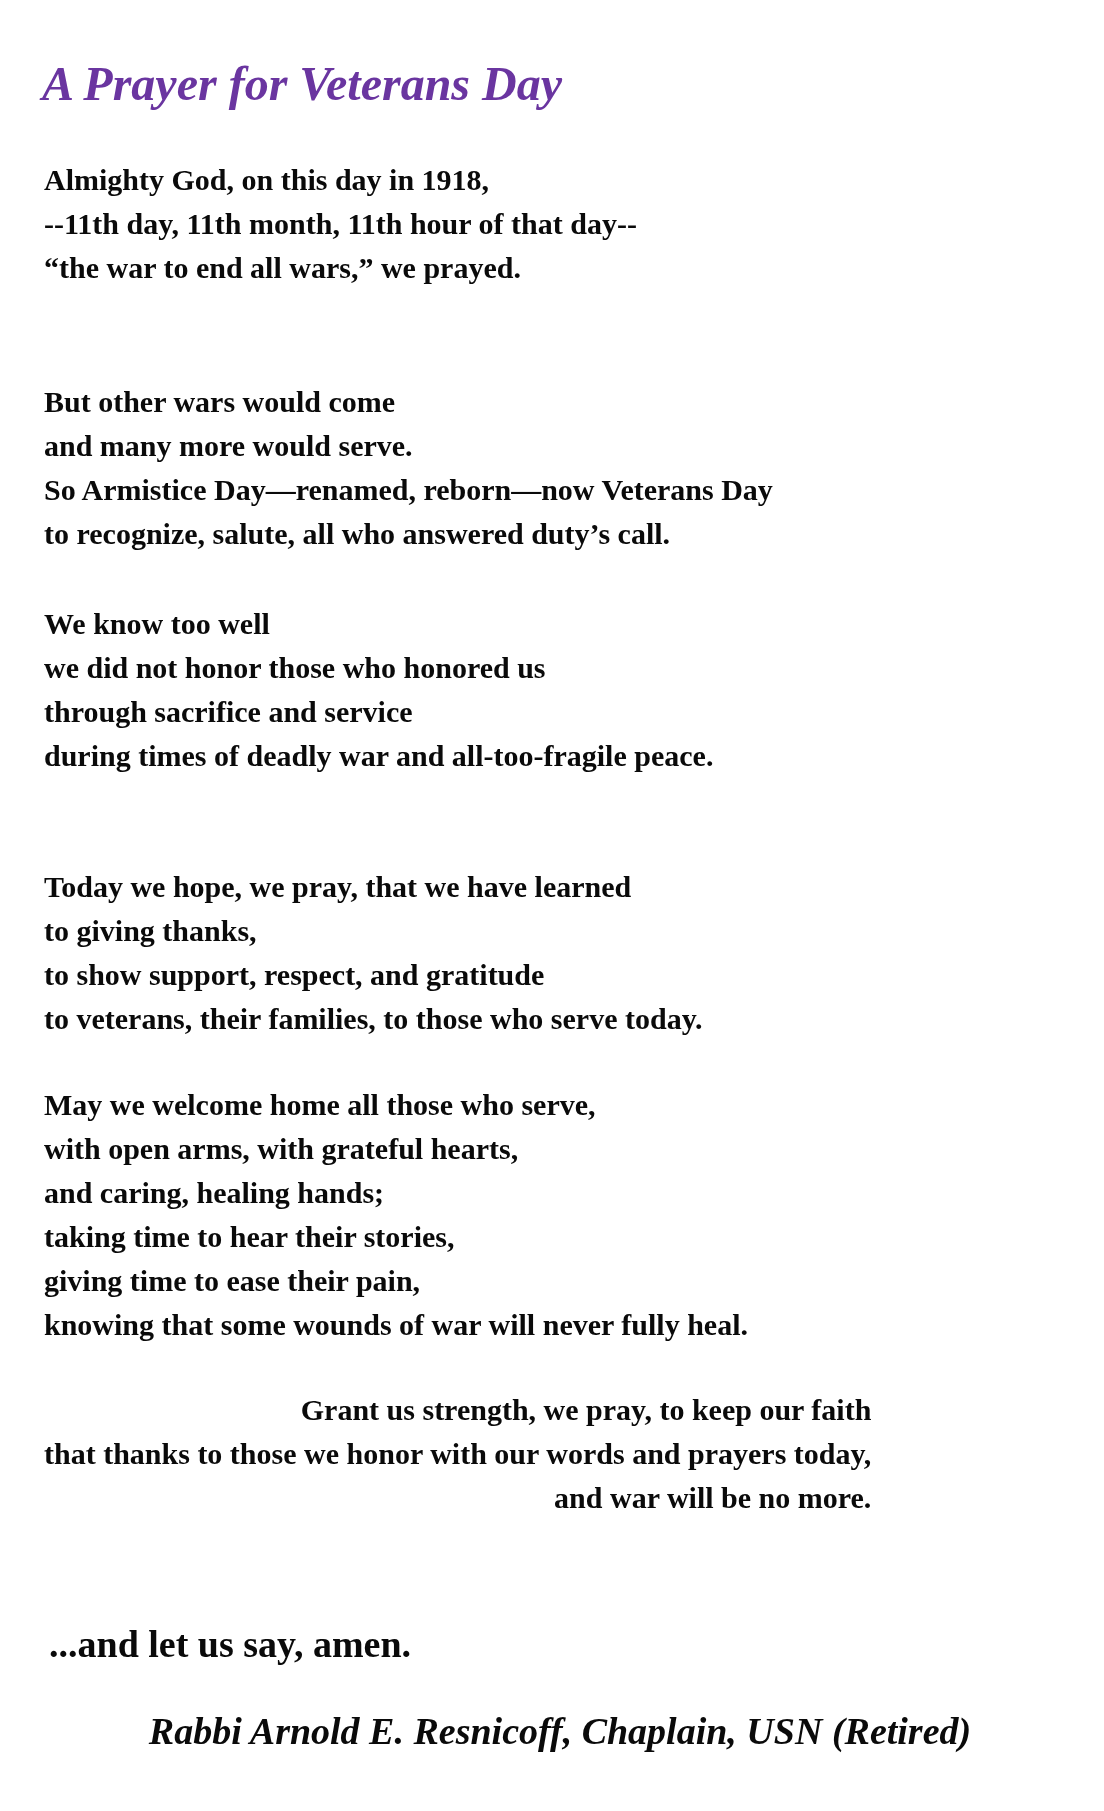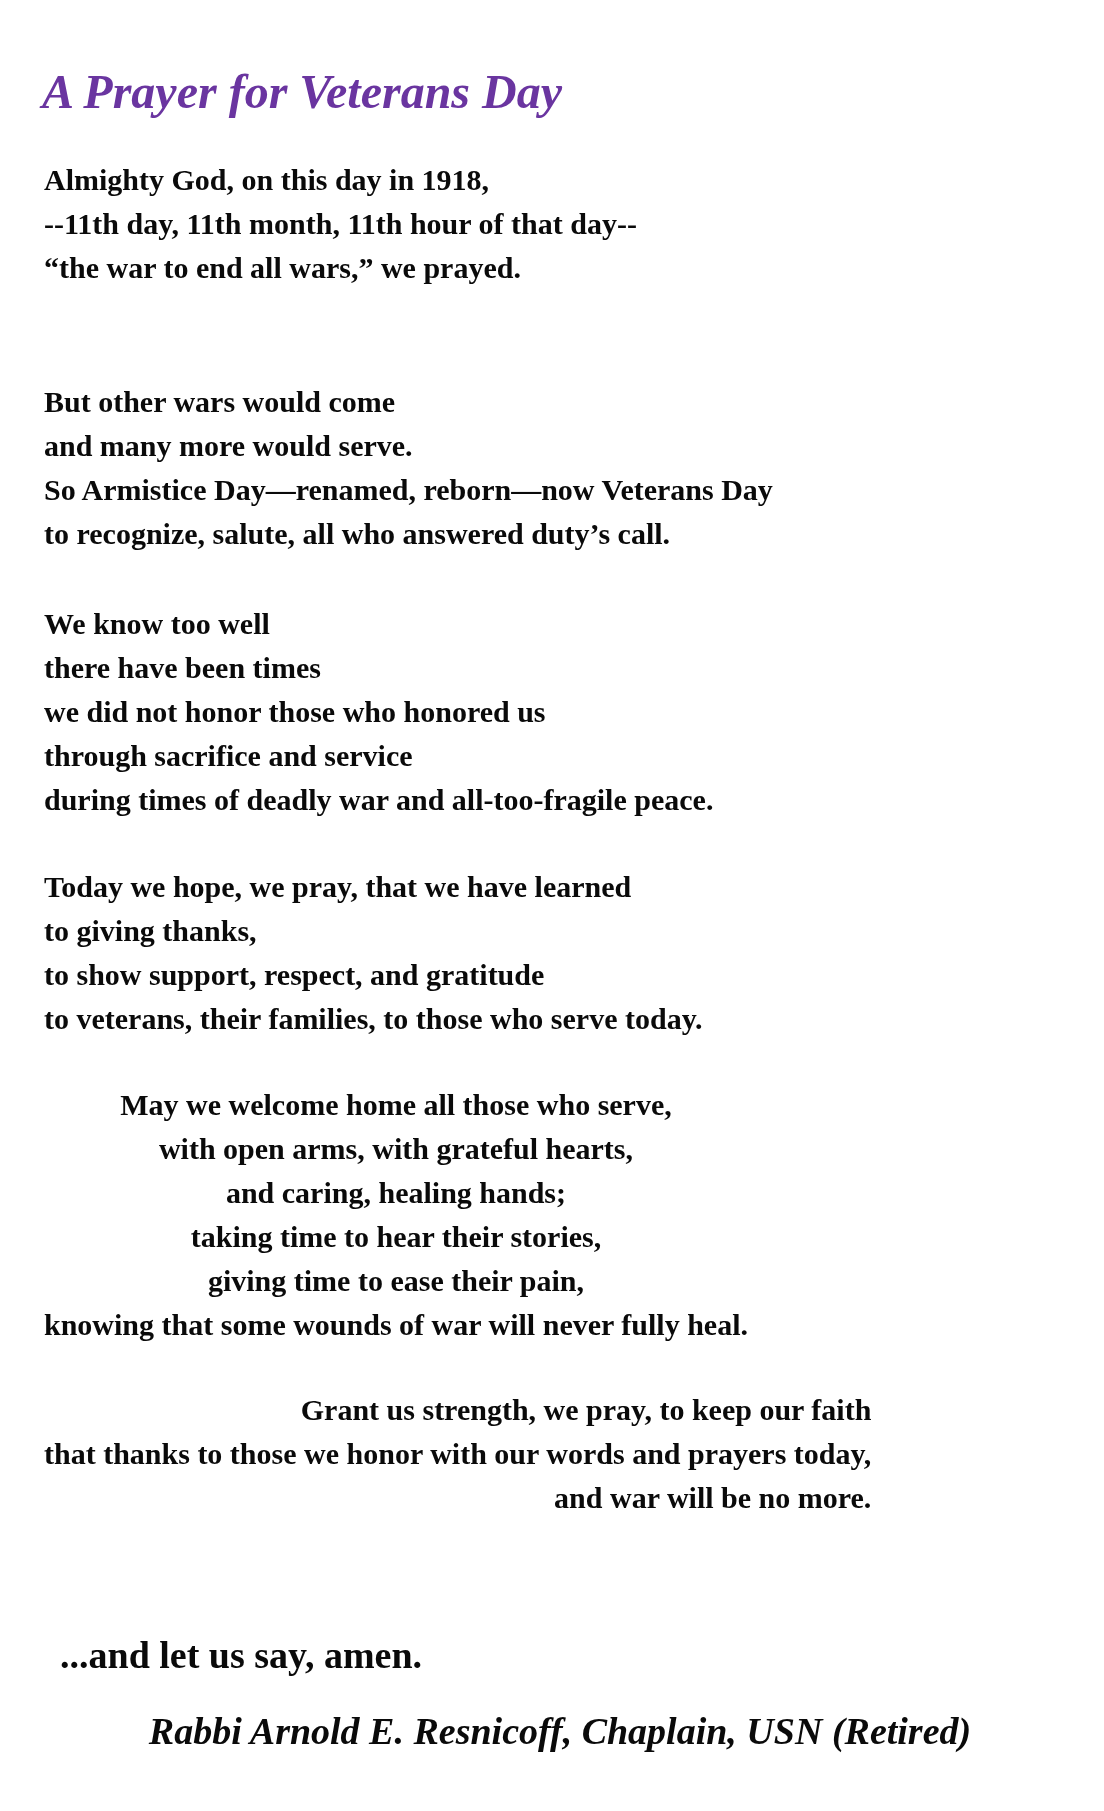--- a/index.html
+++ b/index.html
@@ -11,21 +11,21 @@
       width: 1104px;
       height: 1811px;
       position: relative;
       overflow: hidden;
       font-family: "Liberation Serif", "DejaVu Serif", serif;
       color: #0a0a0a;
     }
     .title {
       position: absolute;
       left: 42px;
-      top: 64px;
+      top: 56px;
       margin: 0;
       font-size: 48px;
       line-height: 56px;
       font-weight: bold;
       font-style: italic;
       color: #6a35a0;
       white-space: nowrap;
     }
     .stanza {
       position: absolute;
@@ -36,21 +36,21 @@
       line-height: 44px;
       white-space: nowrap;
     }
     .line {
       display: block;
       height: 44px;
     }
     .closing {
       position: absolute;
       left: 44px;
-      margin: 16px;
+      margin: 5px;
       font-size: 38px;
       font-weight: bold;
       line-height: 44px;
       white-space: nowrap;
     }
     .signature {
       position: absolute;
       left: 0;
       width: 1120px;
       text-align: center;
@@ -75,34 +75,33 @@
 
 <div class="stanza" style="top:380px;">
   <span class="line">But other wars would come</span>
   <span class="line">and many more would serve.</span>
   <span class="line">So Armistice Day—renamed, reborn—now Veterans Day</span>
   <span class="line">to recognize, salute, all who answered duty’s call.</span>
 </div>
 
 <div class="stanza" style="top:602px;">
   <span class="line">We know too well</span>
-  <span class="line">there have been times</span>
   <span class="line">we did not honor those who honored us</span>
   <span class="line">through sacrifice and service</span>
   <span class="line">during times of deadly war and all-too-fragile peace.</span>
 </div>
 
 <div class="stanza" style="top:865px;">
   <span class="line">Today we hope, we pray, that we have learned</span>
   <span class="line">to giving thanks,</span>
   <span class="line">to show support, respect, and gratitude</span>
   <span class="line">to veterans, their families, to those who serve today.</span>
 </div>
 
-<div class="stanza" style="top:1083px;text-align:center;">
+<div class="stanza" style="top:1083px;">
   <span class="line">May we welcome home all those who serve,</span>
   <span class="line">with open arms, with grateful hearts,</span>
   <span class="line">and caring, healing hands;</span>
   <span class="line">taking time to hear their stories,</span>
   <span class="line">giving time to ease their pain,</span>
   <span class="line">knowing that some wounds of war will never fully heal.</span>
 </div>
 
 <div class="stanza" style="top:1388px;text-align:right;">
   <span class="line">Grant us strength, we pray, to keep our faith</span>

